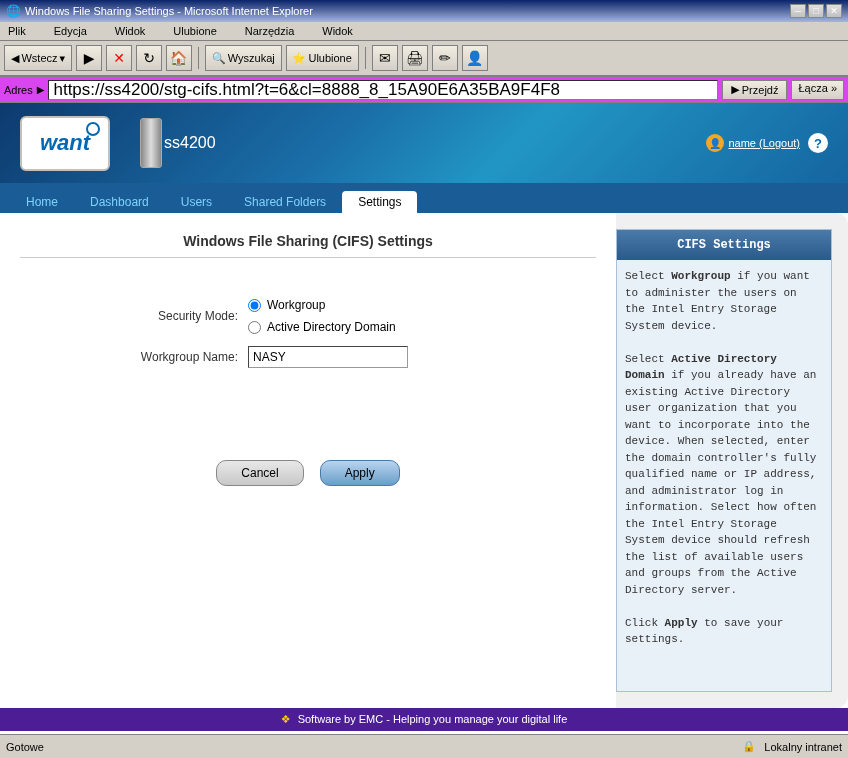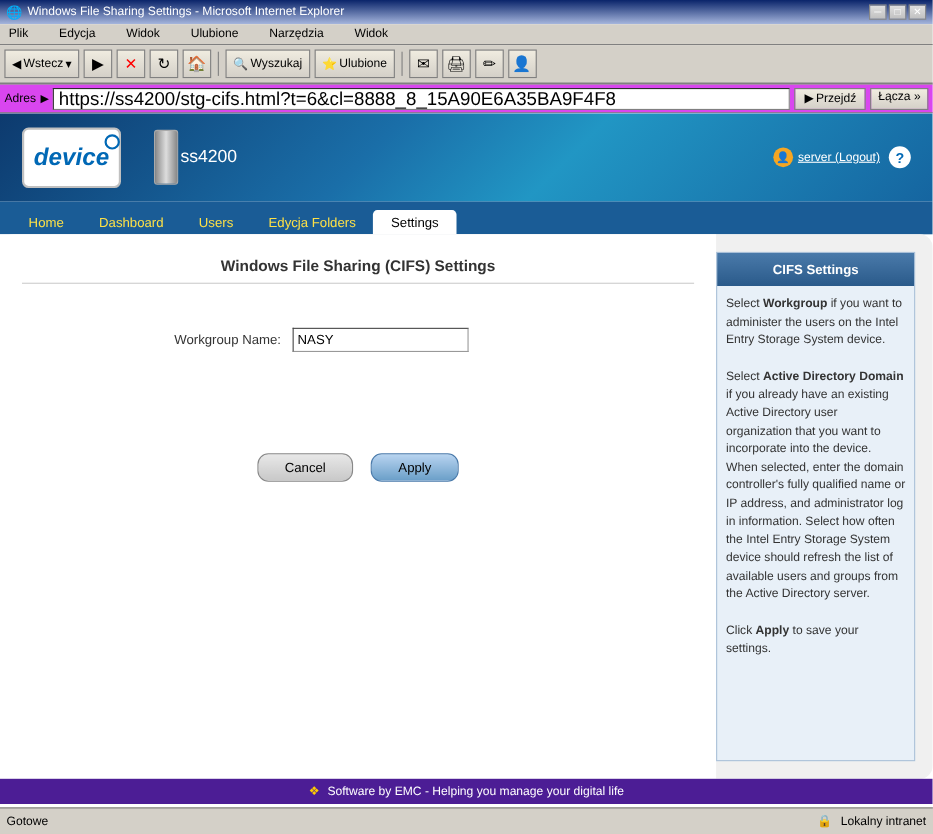--- a/index.html
+++ b/index.html
@@ -223,21 +223,21 @@
       display: flex;
       align-items: flex-end;
       padding: 0 10px;
       height: 30px;
     }
     .nav-tab {
       padding: 4px 16px;
       font-size: 12px;
       cursor: pointer;
       border-radius: 4px 4px 0 0;
-      color: #fde047;
+      color: #7dd3fc;
       background: transparent;
     }
     .nav-tab.active {
       background: white;
       color: #000;
       font-weight: normal;
     }
 
     
     .main-content {
@@ -319,28 +319,29 @@
       background: linear-gradient(to bottom, #e8e8e8, #c8c8c8);
     }
     .btn-apply {
       background: linear-gradient(to bottom, #b8d4f0, #6a9ec8);
       border: 1px solid #4a7aaa;
       color: #000;
     }
 
     
     .sidebar-help {
-      width: 181px;
+      width: 216px;
       background: #e8f0f8;
       border: 1px solid #aac0d8;
       margin: 16px 16px 16px 0;
       padding: 0;
       font-size: 11px;
       color: #333;
       line-height: 1.5;
+      font-family: Liberation Mono, monospace;
     }
     .sidebar-help-title {
       background: linear-gradient(to bottom, #4a7aaa, #2a5a8a);
       color: white;
       text-align: center;
       padding: 6px;
       font-size: 12px;
       font-weight: bold;
     }
     .sidebar-help-content {
@@ -421,52 +422,65 @@
     <span> »</span>
   </div>
 </div>
 
 <div class="browser-content">
   <div class="nas-app">
 
     <div class="nas-header">
       <div class="intel-logo">
         <div class="intel-logo-inner">
-          <span>device</span>
+          <span>want</span>
           <div class="intel-circle"></div>
         </div>
       </div>
       <div class="nas-device">
         <div class="device-icon"></div>
         <span class="device-name">ss4200</span>
       </div>
       <div class="nas-header-right">
         <div class="admin-info">
           <div class="admin-icon">👤</div>
-          <span style="cursor:pointer; text-decoration:underline;">server (Logout)</span>
+          <span style="cursor:pointer; text-decoration:underline;">name (Logout)</span>
         </div>
         <div class="help-btn">?</div>
       </div>
     </div>
 
     <div class="nav-tabs">
       <div class="nav-tab">Home</div>
       <div class="nav-tab">Dashboard</div>
       <div class="nav-tab">Users</div>
-      <div class="nav-tab">Edycja Folders</div>
+      <div class="nav-tab">Shared Folders</div>
       <div class="nav-tab active">Settings</div>
     </div>
 
     <div class="main-content" style="flex:1; display:flex; padding: 0; border-radius: 12px;">
 
       <div class="form-area" style="flex:1;">
         <div class="form-title">Windows File Sharing (CIFS) Settings</div>
 
         <div class="form-section">
 
+          <div class="form-row">
+            <div class="form-label">Security Mode:</div>
+            <div class="form-control">
+              <div class="radio-row">
+                <input type="radio" name="security_mode" id="workgroup_radio" checked="" style="">
+                <label for="workgroup_radio">Workgroup</label>
+              </div>
+              <div class="radio-row">
+                <input type="radio" name="security_mode" id="ad_radio" style="">
+                <label for="ad_radio">Active Directory Domain</label>
+              </div>
+            </div>
+          </div>
 
           <div class="form-row">
             <div class="form-label">Workgroup Name:</div>
             <input type="text" class="text-input" value="NASY" style="">
           </div>
         </div>
 
         <div class="button-row">
           <button class="btn-cancel">Cancel</button>
           <button class="btn-apply">Apply</button>

